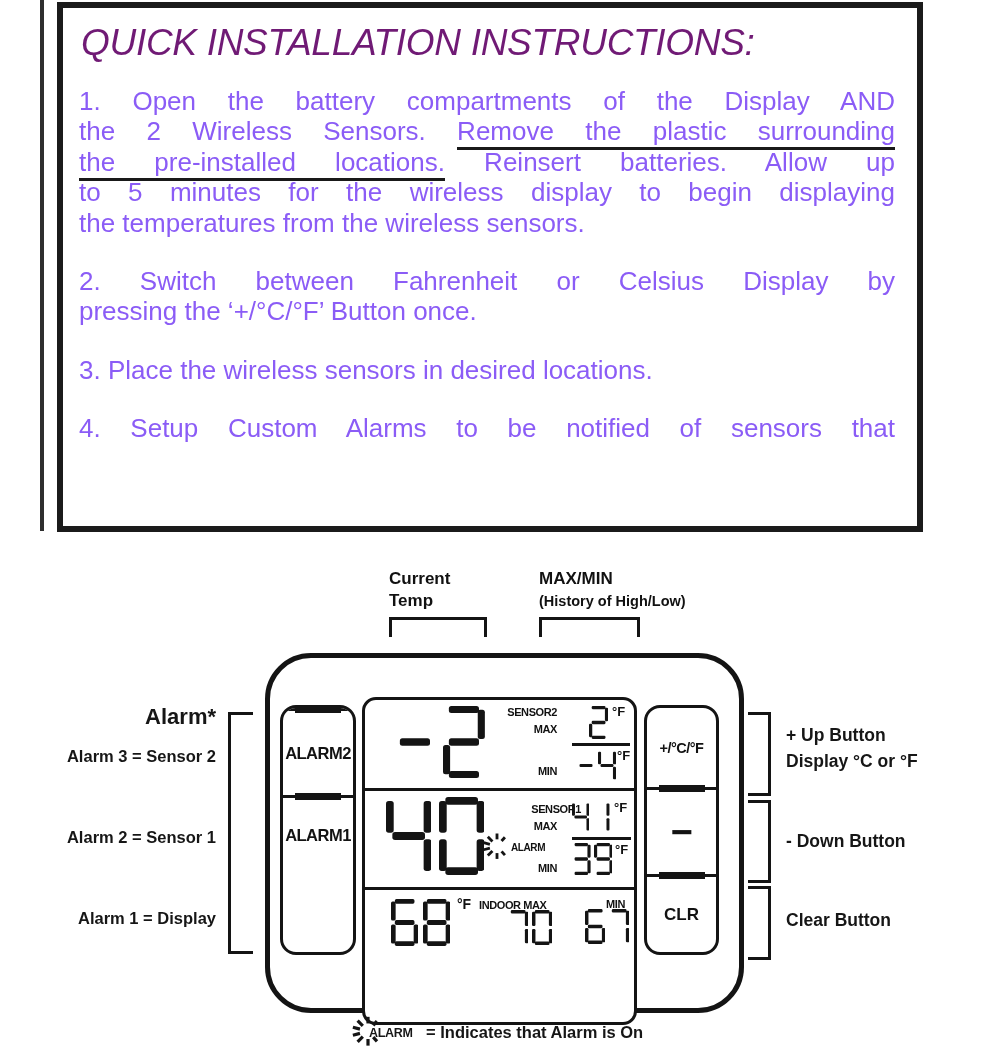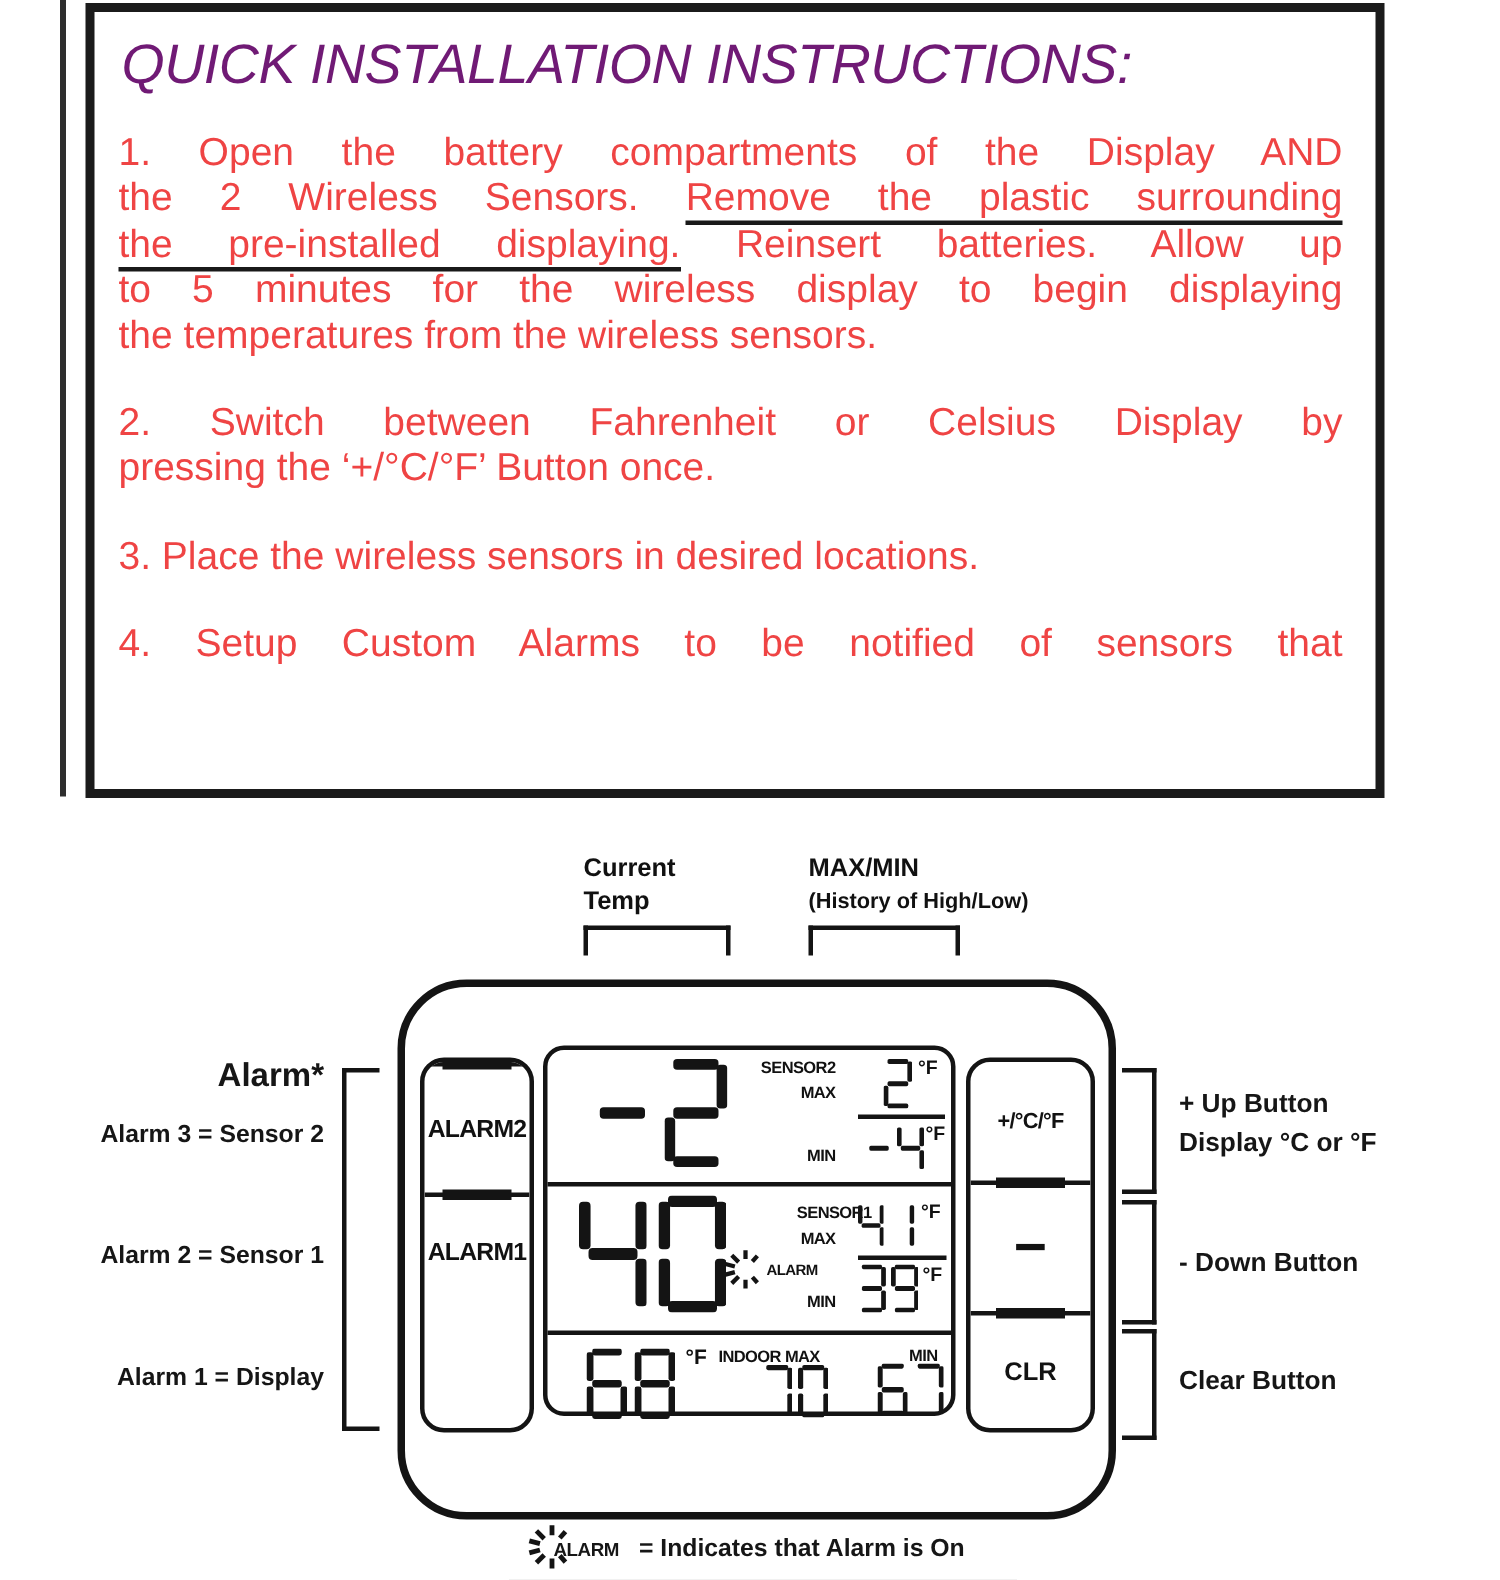--- a/index.html
+++ b/index.html
@@ -8,21 +8,21 @@
   .abs{position:absolute;}
 
   
   .left-edge-line{left:40px;top:0;width:4px;height:531px;background:#2e2e2e;}
 
   
   .ibox{left:57px;top:2px;width:866px;height:530px;border:6px solid #1b1b1b;
         box-sizing:border-box;padding:12px 22px 0 16px;background:#fff;}
   .ititle{font-size:37px;font-style:italic;font-weight:400;letter-spacing:-0.3px;
           margin:2px 0 22px 2px;color:#701a75;}
-  .ipara{font-size:26px;line-height:30.4px;margin:0 0 28px 0;color:#ef4444;}
+  .ipara{font-size:26px;line-height:30.4px;margin:0 0 28px 0;color:#8b5cf6;}
   .tline{min-height:30.4px;}
   .jline{text-align:justify;text-align-last:justify;}
   .uline{border-bottom:3px solid #191919;padding-bottom:1px;}
 
   
   .lbl{font-weight:700;font-size:17px;color:#111;line-height:20px;}
   .current-l1{left:389px;top:569px;}
   .current-l2{left:389px;top:591px;}
   .maxmin-l1{left:539px;top:569px;}
   .maxmin-l2{left:539px;top:591px;font-size:14.5px;}
@@ -41,32 +41,32 @@
   .rb1{top:712px;height:78px;} .rb2{top:800px;height:77px;} .rb3{top:886px;height:68px;}
   .rlabel{left:786px;font-size:17.5px;font-weight:700;}
   .up1{top:725px;} .up2{top:751px;} .down{top:831px;} .clear{top:910px;}
 
   
   .device{left:265px;top:653px;width:469px;height:350px;border:5px solid #141414;
           border-radius:46px;box-sizing:content-box;background:#fff;}
   .btncol{position:absolute;border:3px solid #141414;border-radius:16px;background:#fff;
           box-sizing:border-box;overflow:hidden;}
   .alarms{left:10px;top:47px;width:76px;height:250px;}
-  .fns{left:374px;top:47px;width:86px;height:250px;}
+  .fns{left:374px;top:47px;width:75px;height:250px;}
   .cell{display:flex;align-items:center;justify-content:center;font-weight:700;color:#121212;}
   .c1{height:79px;} .c2{height:84px;} .c3{height:75px;}
   .alarms .cell{font-size:16.5px;letter-spacing:-0.5px;}
   .fns .c1{font-size:14.5px;letter-spacing:-0.5px;}
   .fns .c3{font-size:17px;}
   .minus-label{font-size:38px;font-weight:700;line-height:16px;}
   .sep{height:3px;background:#141414;position:relative;}
   .sep .dash{position:absolute;left:50%;transform:translateX(-50%);top:-2px;width:46px;height:7px;background:#141414;}
 
   
-  .lcd{position:absolute;left:92px;top:39px;width:275px;height:247px;border:3px solid #141414;
+  .lcd{position:absolute;left:92px;top:39px;width:275px;height:328px;border:3px solid #141414;
        border-radius:14px;box-sizing:border-box;background:#fff;}
   .lrow{position:relative;box-sizing:border-box;}
   .r1{height:88px;}
   .r2{height:99px;border-top:3px solid #141414;}
   .r3{height:72px;border-top:3px solid #141414;}
   .seg{display:inline-flex;align-items:flex-start;}
   .mini{font-size:11px;font-weight:700;letter-spacing:-0.4px;color:#111;}
   .rstack{left:120px;width:72px;text-align:right;}
   .sup{font-size:13px;font-weight:700;color:#111;}
   .vline{height:3px;background:#141414;}
@@ -103,21 +103,21 @@
 
 <div class="page">
 
   <div class="abs left-edge-line"></div>
 
   <section class="abs ibox">
     <h1 class="ititle">QUICK INSTALLATION INSTRUCTIONS:</h1>
     <div class="ipara">
         <div class="tline jline"><span>1.  Open the battery compartments of the Display AND</span></div>
         <div class="tline jline"><span>the 2 Wireless Sensors. </span><span class="uline">Remove the plastic surrounding</span></div>
-        <div class="tline jline"><span class="uline">the pre-installed displaying.</span><span> Reinsert batteries. Allow up</span></div>
+        <div class="tline jline"><span class="uline">the pre-installed locations.</span><span> Reinsert batteries. Allow up</span></div>
         <div class="tline jline"><span>to 5 minutes for the wireless display to begin displaying</span></div>
         <div class="tline"><span>the temperatures from the wireless sensors.</span></div>
       </div>
     <div class="ipara">
         <div class="tline jline"><span>2. Switch between Fahrenheit or Celsius Display by</span></div>
         <div class="tline"><span>pressing the ‘+/°C/°F’ Button once.</span></div>
       </div>
     <div class="ipara">
         <div class="tline"><span>3. Place the wireless sensors in desired locations.</span></div>
       </div>

